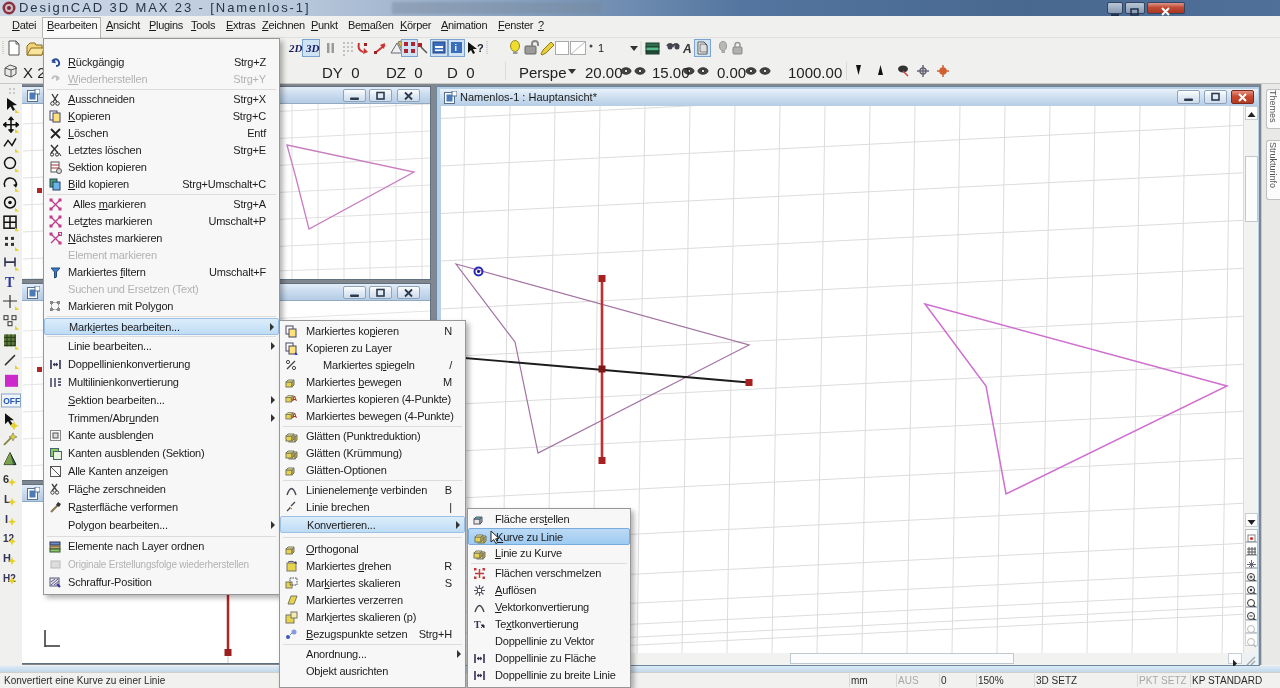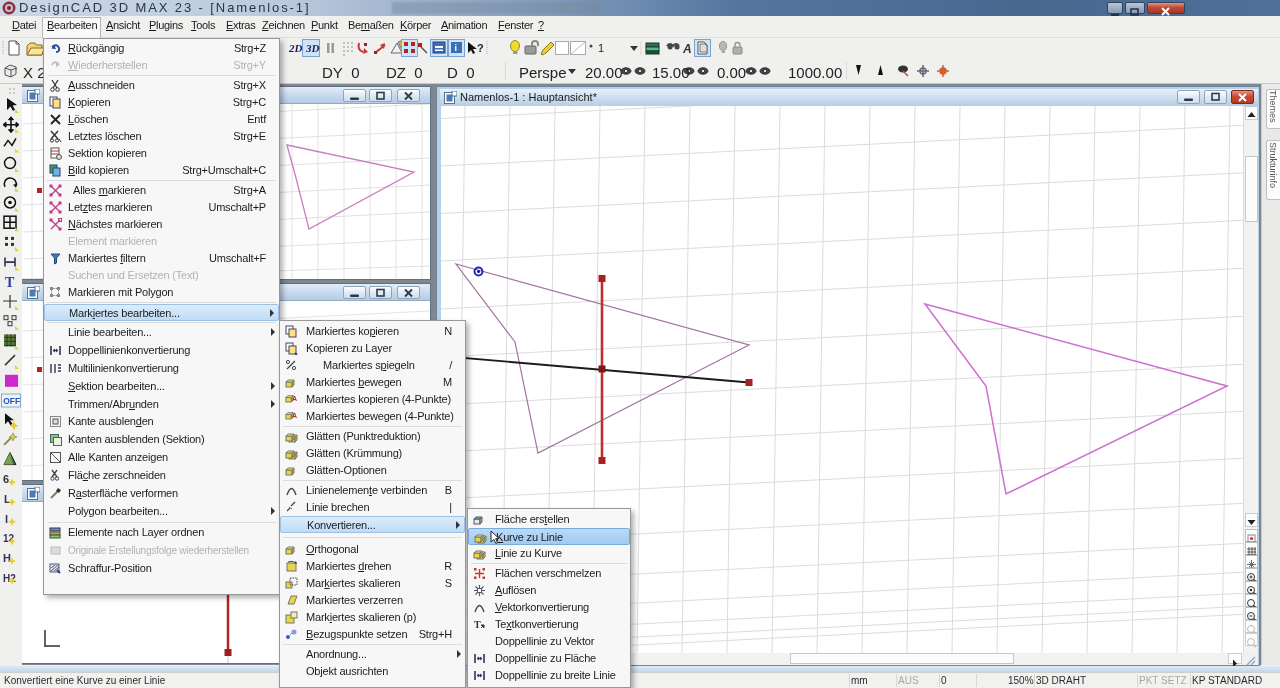--- a/index.html
+++ b/index.html
@@ -13,21 +13,21 @@
 #tb1{left:0;top:38px;width:1280px;height:20px;background:#f0f0ef}
 #tb2{left:0;top:58px;width:1280px;height:26px;background:#f0f0ef;border-bottom:1px solid #c8c8c6}
 .t2{position:absolute;top:6px;font-size:15px;color:#222}
 #mdi{left:0;top:84px;width:1280px;height:581px;background:#80878e}
 #lefttb{left:0;top:84px;width:22px;height:581px;background:#f0f0ee;z-index:5}
 .win{position:absolute;border:1px solid #60707f;background:#fff}
 .wtitle{position:absolute;left:0;top:0;right:0;height:17px;background:linear-gradient(#e2edf8,#cbdcef 45%,#b4cce5);border-bottom:1px solid #93a9c0}
 .docicon{position:absolute;width:13px;height:13px}
 .smbtn{position:absolute;top:2px;width:23px;height:13px;background:linear-gradient(#fdfefe,#e3ecf5 45%,#cfdcec);border:1px solid #8ea4bc;border-radius:2px;text-align:center;font-size:9px;line-height:11px;color:#30404f}
 .menu{position:absolute;background:#f7f7f7;border:1px solid #979797;box-shadow:3px 3px 5px rgba(0,0,0,0.3);z-index:20;font-size:11px;letter-spacing:-0.2px;color:#1c1c1c;padding-top:2px}
-#pm1{padding-top:1px}
+#pm1{padding-top:15px}
 .mi{position:relative;height:17px;line-height:17px;white-space:nowrap}
 .mi.b{height:17.9px;line-height:17.9px}
 .mi .tx{position:absolute;left:24px;top:0}
 .mi .sc{position:absolute;right:13px;top:0}
 .mi .ar{position:absolute;right:4px;top:4px;width:0;height:0;border-left:4px solid #333;border-top:4px solid transparent;border-bottom:4px solid transparent}
 .mi.gray,.mi.gray .sc{color:#b2b2b2}
 .mi.hl{background:linear-gradient(#dcedfb,#bedcf5);border:1px solid #9cc1e5;border-radius:2px}
 .mi.hl2{background:linear-gradient(#bcdaf6,#9ecbf2);border:1px solid #79abdc;border-radius:2px}
 .msep{height:1px;background:#dcdcdc;margin:1px 3px}
 .ic{position:absolute;left:5px;top:2px;width:13px;height:13px}
@@ -1020,20 +1020,20 @@
 
 <div class="abs" id="statusbar">
 <span class="sf" style="left:4px">Konvertiert eine Kurve zu einer Linie</span>
 <span class="ssep" style="left:849px"></span>
 <span class="sf" style="left:851px;width:44px">mm</span>
 <span class="ssep" style="left:896px"></span>
 <span class="sf" style="left:898px;width:52px;color:#a8a8a6">AUS</span>
 <span class="ssep" style="left:939px"></span>
 <span class="sf" style="left:941px;width:34px">0</span>
 <span class="ssep" style="left:976px"></span>
-<span class="sf" style="left:1008px;width:39px">150%</span>
+<span class="sf" style="left:978px;width:39px">150%</span>
 <span class="ssep" style="left:1034px"></span>
-<span class="sf" style="left:1036px;width:100px">3D DRAHT</span>
+<span class="sf" style="left:1036px;width:100px">3D SETZ</span>
 <span class="ssep" style="left:1137px"></span>
 <span class="sf" style="left:1139px;width:50px;color:#a8a8a6">PKT SETZ</span>
 <span class="ssep" style="left:1190px"></span>
 <span class="sf" style="left:1192px;width:86px">KP STANDARD</span>
 </div>
 
 </body></html>

